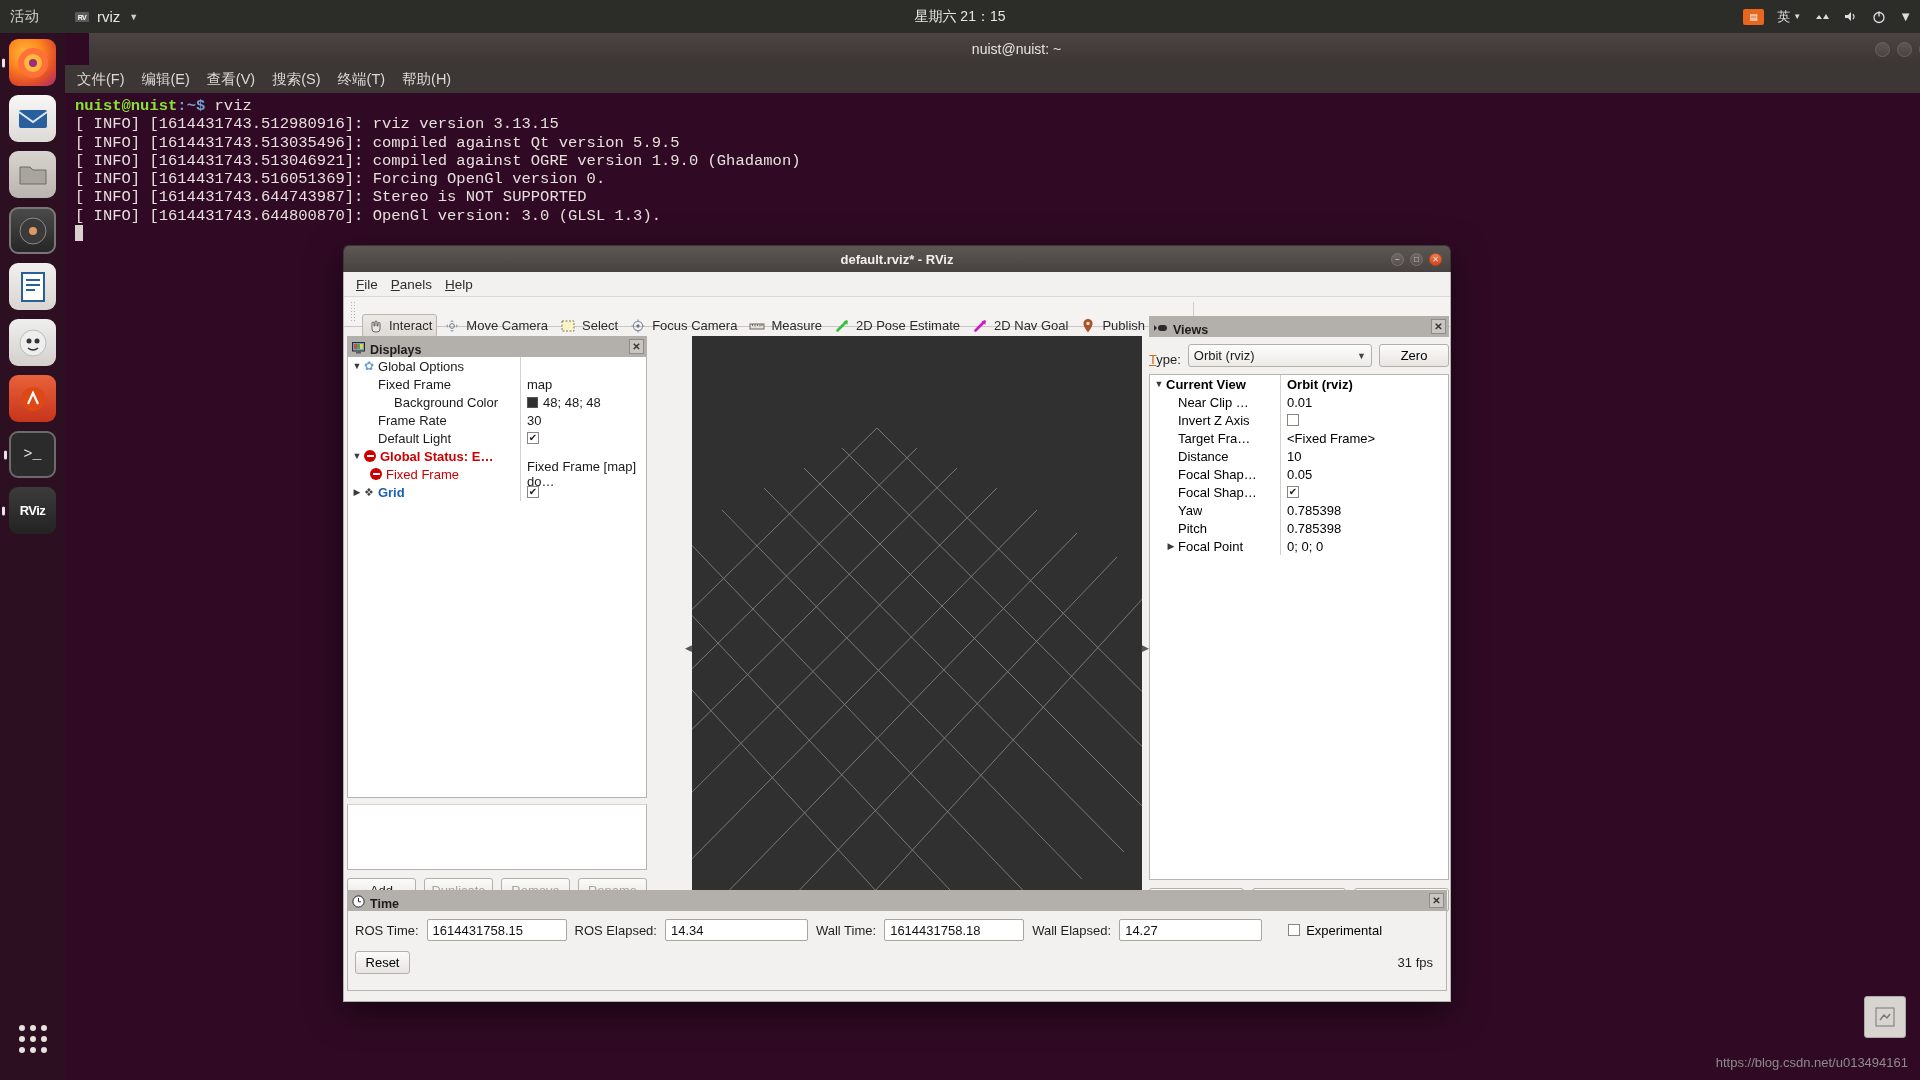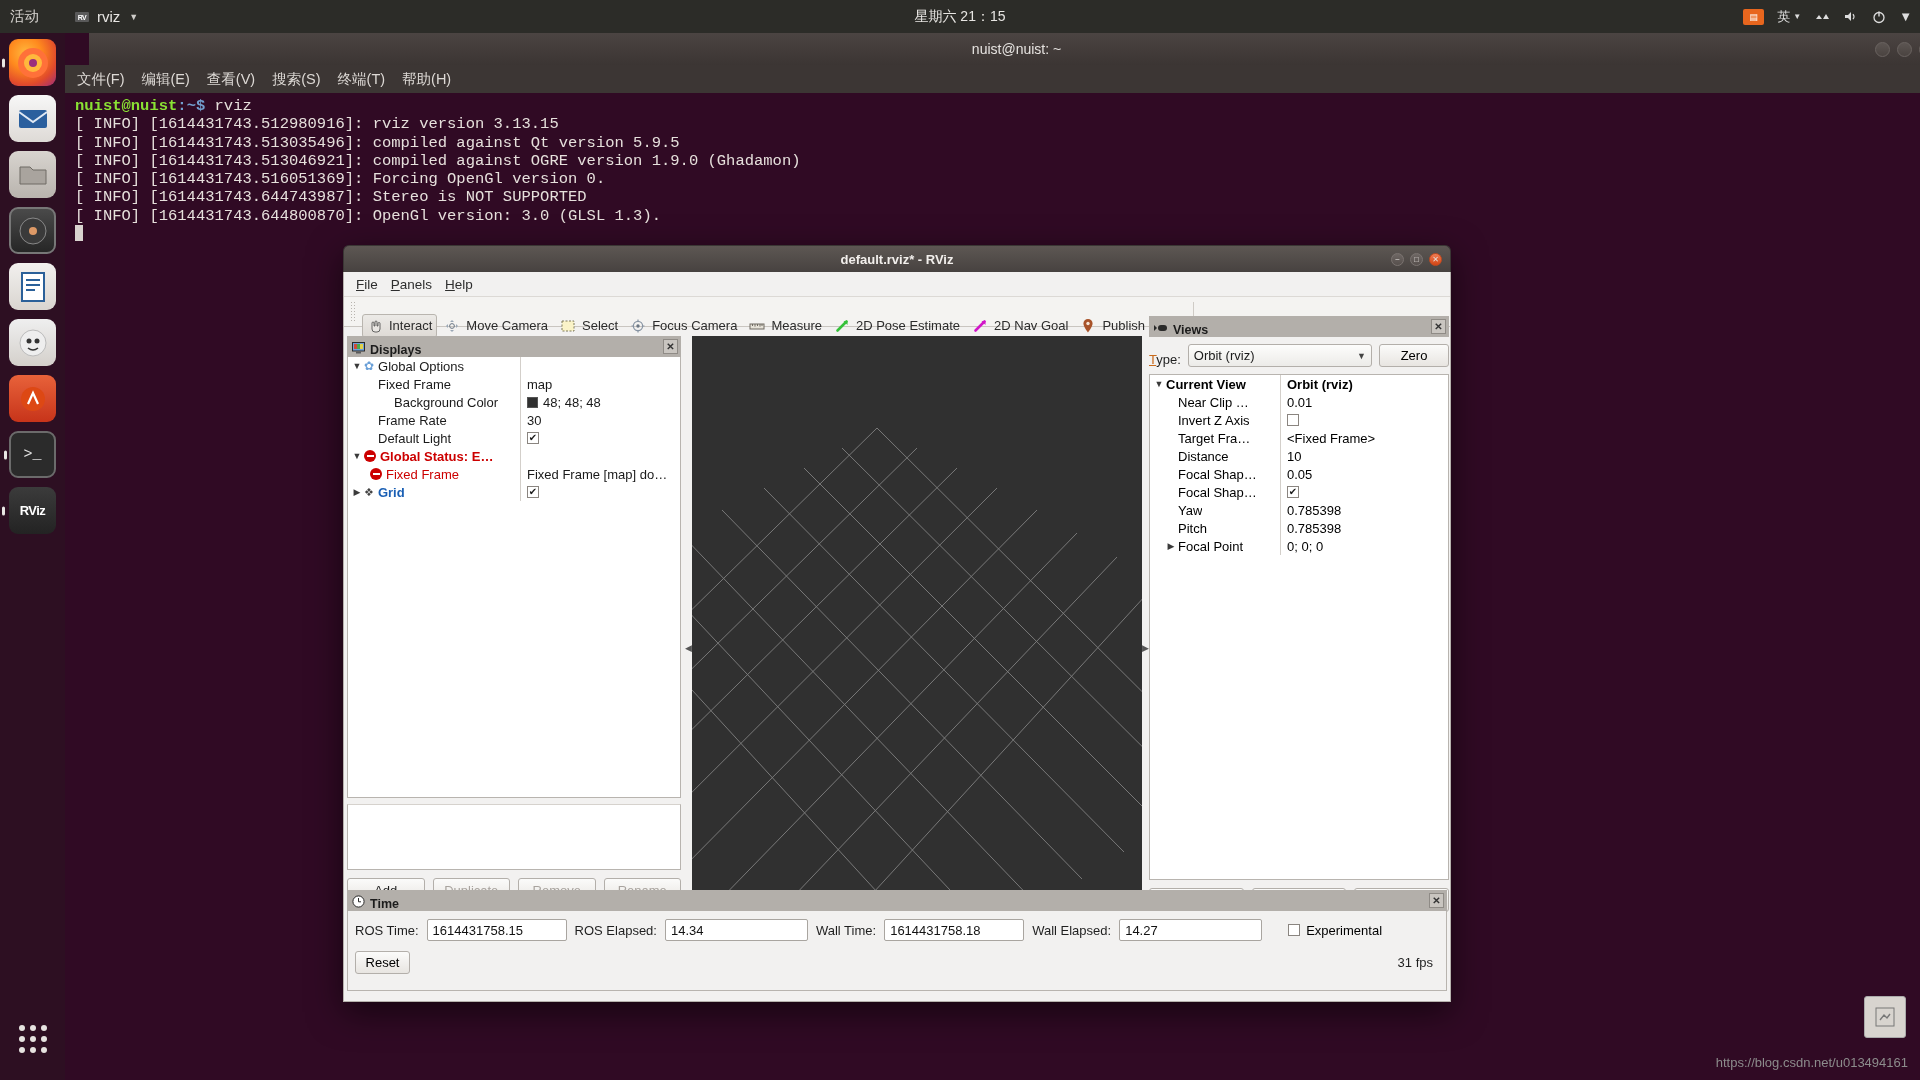--- a/index.html
+++ b/index.html
@@ -147,21 +147,21 @@
   .tbtn {
     display:flex; align-items:center; gap:6px; height:24px;
     padding: 0 4px; font-size:13px; color:#2b2b2b; border-radius:3px;
     border:1px solid transparent; white-space:nowrap;margin-top:28px;
   }
   .tbtn.active { background: linear-gradient(#eceae7,#dedad5); border:1px solid #b9b5af; }
   .tb-sep { width:1px; height:20px; background:#cfcbc6; margin: 0 8px; }
   .ico { width:16px; height:14px; display:inline-flex; align-items:center; justify-content:center; }
 
   
-  #displays-panel { position:absolute; left:3px; top:64px; width: 334px; height: 560px; }
+  #displays-panel { position:absolute; left:3px; top:64px; width: 300px; height: 560px; }
   .panel-head {
     height: 21px; background:#b3afaa; display:flex; align-items:flex-end;
     padding: 0 5px; font-size:12.5px; font-weight:bold; color:#1c1c1c; position:relative;
   }
   .panel-head .phx {
     position:absolute; right:3px; top:3px; width:15px; height:15px;
     background:#c9c5c0; border:1px solid #8f8b86; font-size:10px;
     display:flex; align-items:center; justify-content:center; color:#333;
   }
   .tree {

